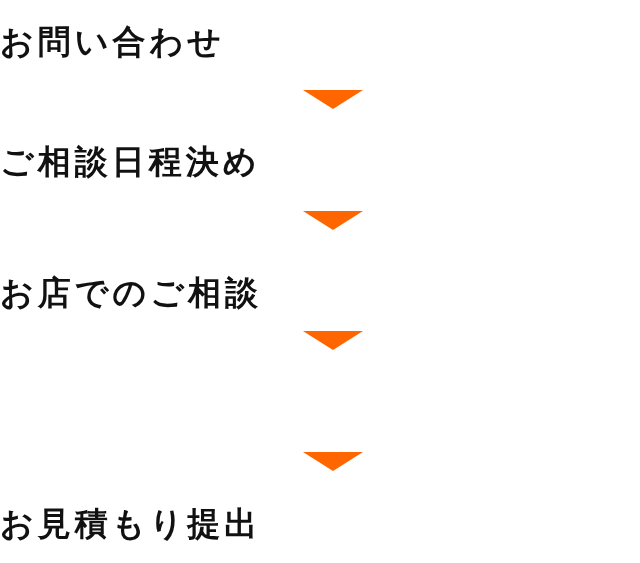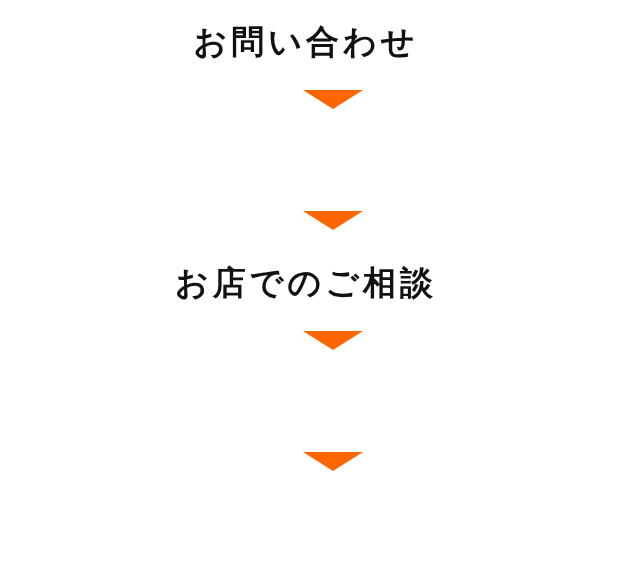--- a/index.html
+++ b/index.html
@@ -1,32 +1,34 @@
 <!DOCTYPE html>
 <html><head>
   <meta charset="utf-8">
   <style>
     html, body { margin: 0; padding: 0; background: #ffffff; }
     body { width: 640px; height: 563px; position: relative; overflow: hidden;
            font-family: "DejaVu Sans", "Liberation Sans", sans-serif; }
     .flow { position: absolute; left: 0; top: 0; width: 640px; height: 563px; }
-    .step { position: absolute; left: 0; width: 612px; text-align: center;
+    .step { position: absolute; left: 0; width: 612px; text-align: left;
             font-weight: bold; font-size: 33px; line-height: 40px; color: #111111;
             letter-spacing: 4px; height: 40px; }
     .arrow { position: absolute; left: 303px; width: 0; height: 0;
              border-left: 30px solid transparent; border-right: 30px solid transparent;
              border-top: 19px solid #ff6600; }
   </style>
 </head>
 <body>
 
 <div class="flow">
   <div class="step" style="top:22px;">お問い合わせ</div>
   <div class="arrow" style="top:90px;"></div>
 
+  <div class="step" style="top:142px;">ご相談日程決め</div>
   <div class="arrow" style="top:211px;"></div>
 
-  <div class="step" style="top:263px;">お店でのご相談</div>
+  <div class="step" style="top:273px;">お店でのご相談</div>
   <div class="arrow" style="top:331px;"></div>
 
   <div class="arrow" style="top:452px;"></div>
 
+  <div class="step" style="top:504px;">お見積もり提出</div>
 </div>
 
 </body></html>

